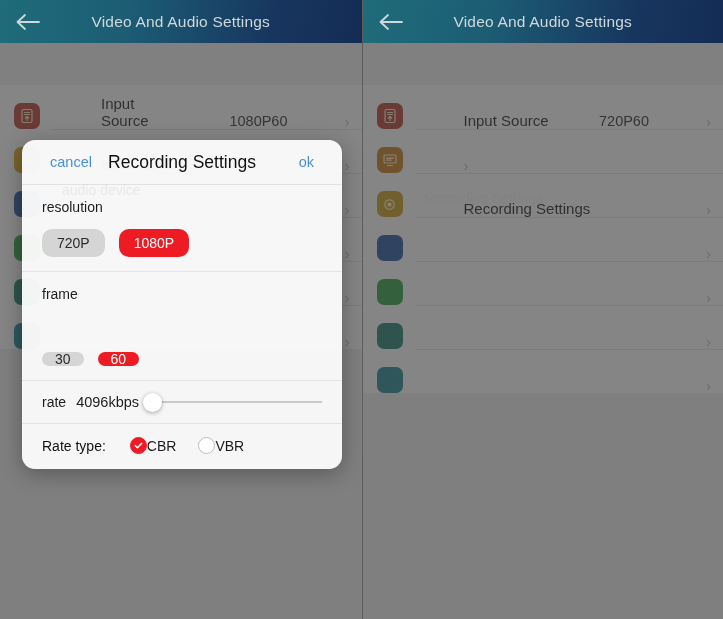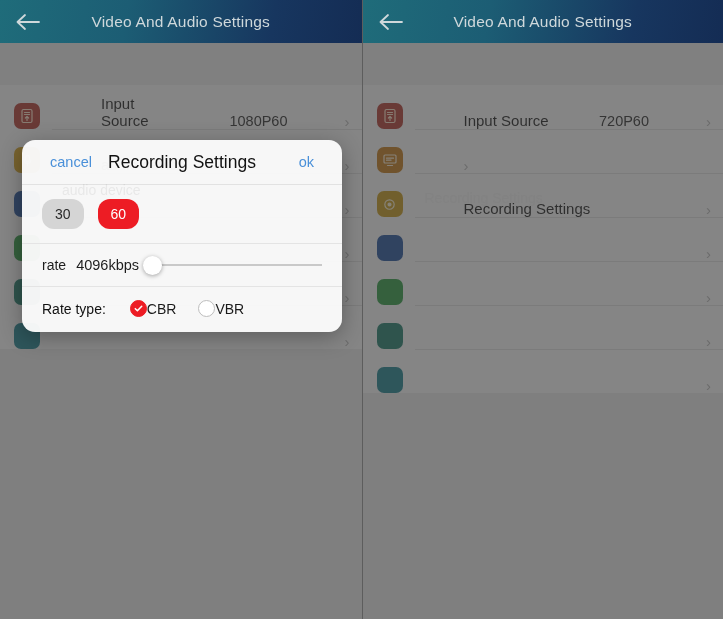--- a/index.html
+++ b/index.html
@@ -148,21 +148,21 @@
   .chips { display: flex; align-items: center; gap: 14px; }
   .chip {
     font-size: 14px;
     color: #2a2a2a;
     background: #d5d5d5;
     border-radius: 10px;
     padding: 7px 15px;
     line-height: 1;
   }
   .chip.sel { background: #ed1c24; color: #fff; }
-  .chip.sq { border-radius: 12px; padding: 8px 13px; }
+  .chip.sq { border-radius: 12px; padding: 0 13px; margin-top: 36px; }
 
   .rate-row {
     display: flex;
     align-items: center;
     padding: 12px 20px;
     border-bottom: 1px solid #e4e4e4;
     gap: 10px;
   }
   .rate-label { font-size: 14px; color: #1d1d1d; }
   .rate-value { font-size: 14.5px; color: #1d1d1d; }
@@ -294,22 +294,30 @@
 
     <div class="dim"></div>
 
     <div class="dialog" id="dialog-recording">
       <div class="dlg-head">
         <div class="dlg-action">cancel</div>
         <div class="dlg-title">Recording Settings</div>
         <div class="dlg-action">ok</div>
       </div>
 
-
       <div class="section">
+        <div class="section-label">resolution</div>
+        <div class="chips">
+          <div class="chip">720P</div>
+          <div class="chip sel">1080P</div>
+        </div>
+      </div>
+
+      <div class="section">
+        <div class="section-label">frame</div>
         <div class="chips">
           <div class="chip sq">30</div>
           <div class="chip sq sel">60</div>
         </div>
       </div>
 
       <div class="rate-row">
         <div class="rate-label">rate</div>
         <div class="rate-value">4096kbps</div>
         <div class="slider">

